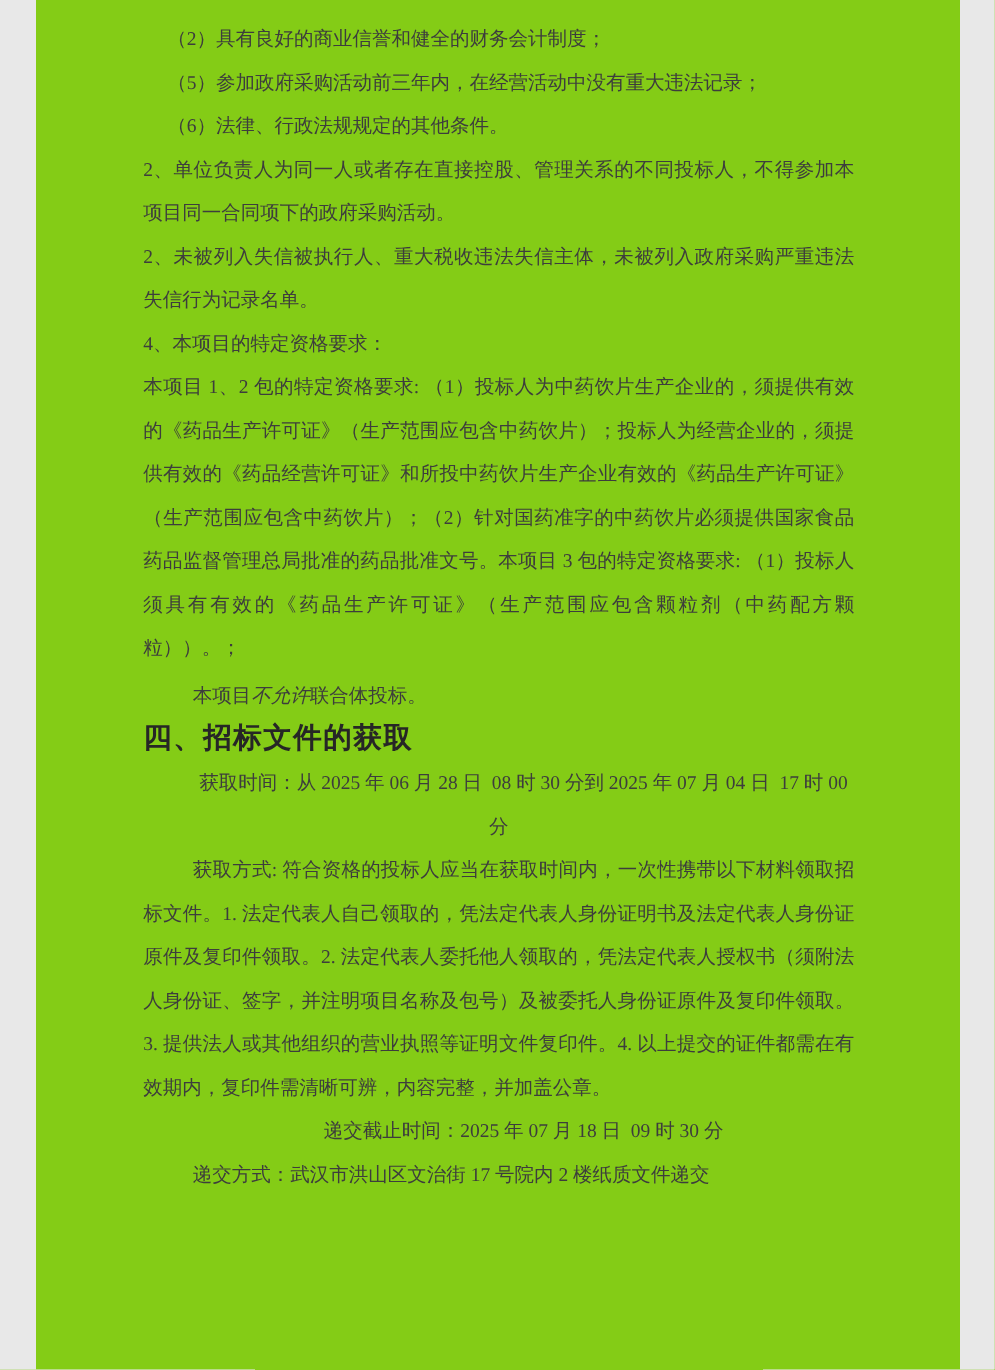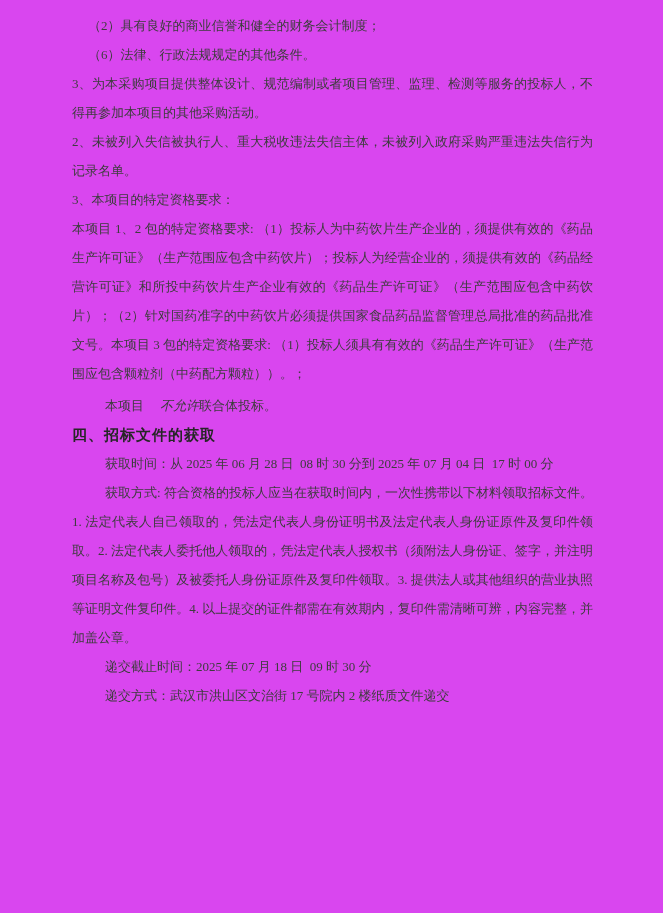--- a/index.html
+++ b/index.html
@@ -1,63 +1,64 @@
 <!DOCTYPE html>
 <html><head>
 <meta charset="utf-8">
 <style>
   html, body { margin: 0; padding: 0; background: #e8e8e8; }
   .page {
     position: relative;
-    width: 663px;
+    width: 616px;
     height: 913px;
     margin: 0 auto;
-    background: #d946ef;
+    background: #84cc16;
     box-sizing: border-box;
     padding: 11px 70px 0 72px;
     overflow: hidden;
     font-family: "Liberation Serif", "DejaVu Serif", serif;
     font-size: 13px;
     color: #3d3d3d;
   }
   .para, .line {
     margin: 0;
     line-height: 29px;
   }
   .justify {
     text-align: justify;
     text-justify: inter-ideograph;
   }
   .indent1 { padding-left: 16px; }       
   .indent2 { text-indent: 33px; }        
-  .pre { white-space: pre-wrap; }        
+  .pre { white-space: pre-wrap; text-align: center; }        
   .heading {
     margin: 0;
     line-height: 29px;
     font-family: "Liberation Sans", "DejaVu Sans", sans-serif;
-    font-size: 15px;
+    font-size: 19px;
     font-weight: bold;
     color: #262626;
     letter-spacing: 1px;
   }
-  .em-italic { font-style: italic; margin-left: 16px; }
+  .em-italic { font-style: italic; }
   .gap-sm { margin-top: 3px; }
 </style>
 </head>
 <body>
 
 <div class="page">
 
   <p class="line indent1">（2）具有良好的商业信誉和健全的财务会计制度；</p>
+  <p class="line indent1">（5）参加政府采购活动前三年内，在经营活动中没有重大违法记录；</p>
   <p class="line indent1">（6）法律、行政法规规定的其他条件。</p>
 
-  <p class="para justify">3、为本采购项目提供整体设计、规范编制或者项目管理、监理、检测等服务的投标人，不得再参加本项目的其他采购活动。</p>
+  <p class="para justify">2、单位负责人为同一人或者存在直接控股、管理关系的不同投标人，不得参加本项目同一合同项下的政府采购活动。</p>
   <p class="para justify">2、未被列入失信被执行人、重大税收违法失信主体，未被列入政府采购严重违法失信行为记录名单。</p>
 
-  <p class="para">3、本项目的特定资格要求：</p>
+  <p class="para">4、本项目的特定资格要求：</p>
   <p class="para justify">本项目 1、2 包的特定资格要求: （1）投标人为中药饮片生产企业的，须提供有效的《药品生产许可证》（生产范围应包含中药饮片）；投标人为经营企业的，须提供有效的《药品经营许可证》和所投中药饮片生产企业有效的《药品生产许可证》（生产范围应包含中药饮片）；（2）针对国药准字的中药饮片必须提供国家食品药品监督管理总局批准的药品批准文号。本项目 3 包的特定资格要求: （1）投标人须具有有效的《药品生产许可证》（生产范围应包含颗粒剂（中药配方颗粒））。；</p>
 
   <p class="para indent2 gap-sm"><span>本项目</span><span class="em-italic">不允许</span><span>联合体投标。</span></p>
 
   <h2 class="heading">四、招标文件的获取</h2>
   <p class="para indent2 pre">获取时间：从 2025 年 06 月 28 日  08 时 30 分到 2025 年 07 月 04 日  17 时 00 分</p>
   <p class="para justify indent2">获取方式: 符合资格的投标人应当在获取时间内，一次性携带以下材料领取招标文件。1. 法定代表人自己领取的，凭法定代表人身份证明书及法定代表人身份证原件及复印件领取。2. 法定代表人委托他人领取的，凭法定代表人授权书（须附法人身份证、签字，并注明项目名称及包号）及被委托人身份证原件及复印件领取。3. 提供法人或其他组织的营业执照等证明文件复印件。4. 以上提交的证件都需在有效期内，复印件需清晰可辨，内容完整，并加盖公章。</p>
 
   <p class="para indent2 pre">递交截止时间：2025 年 07 月 18 日  09 时 30 分</p>
   <p class="para indent2">递交方式：武汉市洪山区文治街 17 号院内 2 楼纸质文件递交</p>

